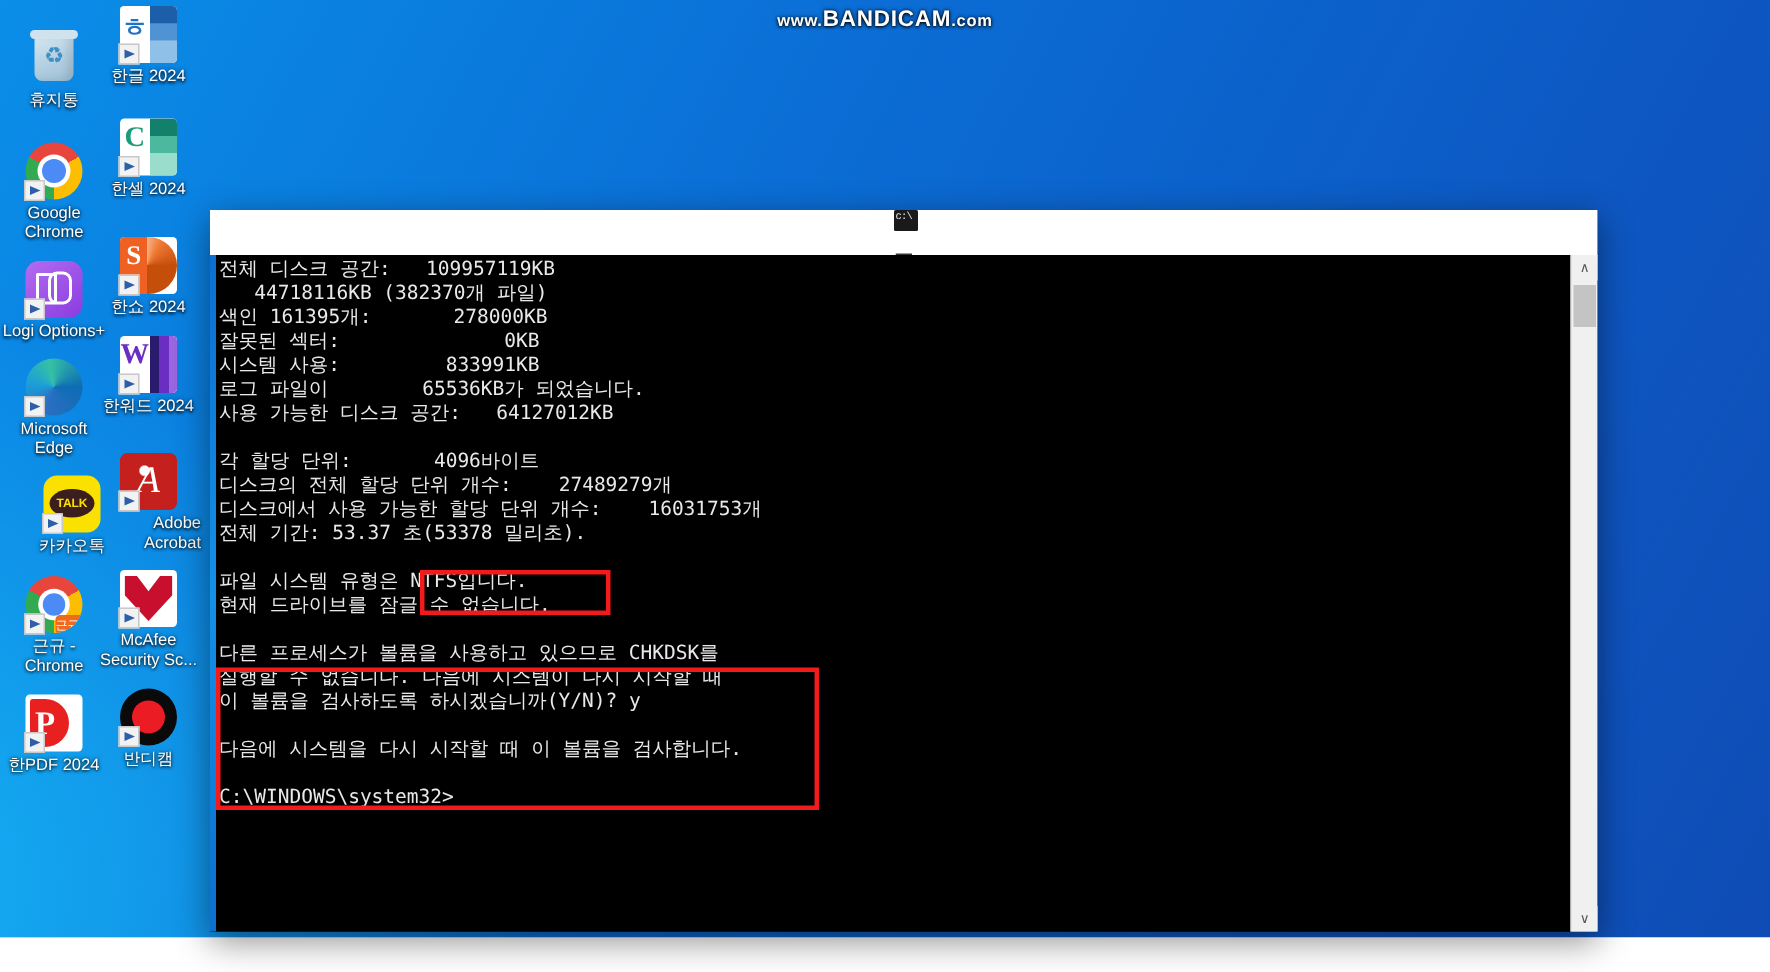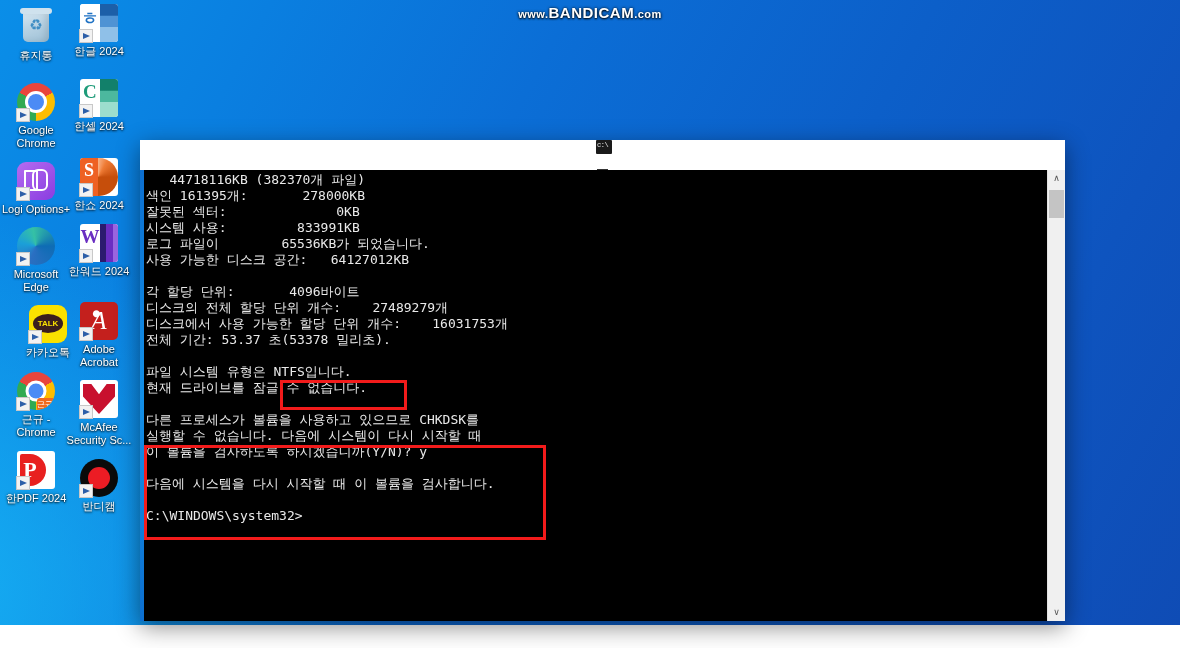--- a/index.html
+++ b/index.html
@@ -53,21 +53,21 @@
     user-select: none;
   }
   #watermark .wm-small { font-size: 11px; }
   #watermark .wm-big { font-size: 15px; }
 
   
   .icon-col {
     position: absolute;
     width: 72px;
   }
-  #icon-col-1 { left: 0px; top: 4px; }
+  #icon-col-1 { left: 0px; top: 16px; }
   #icon-col-2 { left: 63px; top: 0px; }
 
   .desk-icon {
     position: relative;
     width: 72px;
     margin-bottom: 10px;
     text-align: center;
     cursor: default;
   }
   .icon-art-wrap {
@@ -609,21 +609,21 @@
       <div class="icon-art-wrap">
         <div class="icon-art art-word">
             <div class="l"></div>
             <div class="r"></div>
           </div>
         <div class="shortcut-badge"></div>
       </div>
       <div class="icon-label">한워드 2024</div>
     </div>
 
-    <div class="desk-icon" style="margin-top:24px;">
+    <div class="desk-icon" style="margin-top:24px;text-align:right;">
       <div class="icon-art-wrap">
         <div class="icon-art art-acrobat"></div>
         <div class="shortcut-badge"></div>
       </div>
       <div class="icon-label">Adobe Acrobat</div>
     </div>
 
     <div class="desk-icon" style="margin-top:11px;">
       <div class="icon-art-wrap">
         <div class="icon-art art-mcafee"></div>
@@ -665,20 +665,21 @@
           </svg>
       </div>
     </div>
 
     <div id="cmd-body">
       <div id="cmd-leftbar"></div>
 
       <div id="cmd-text-area">
 
         <div id="cmd-lines">
+            <div class="cmd-line">전체 디스크 공간:   109957119KB</div>
             <div class="cmd-line">   44718116KB (382370개 파일)</div>
             <div class="cmd-line">색인 161395개:       278000KB</div>
             <div class="cmd-line">잘못된 섹터:              0KB</div>
             <div class="cmd-line">시스템 사용:         833991KB</div>
             <div class="cmd-line">로그 파일이        65536KB가 되었습니다.</div>
             <div class="cmd-line">사용 가능한 디스크 공간:   64127012KB</div>
             <div class="cmd-line blank">&nbsp;</div>
             <div class="cmd-line">각 할당 단위:       4096바이트</div>
             <div class="cmd-line">디스크의 전체 할당 단위 개수:    27489279개</div>
             <div class="cmd-line">디스크에서 사용 가능한 할당 단위 개수:    16031753개</div>

